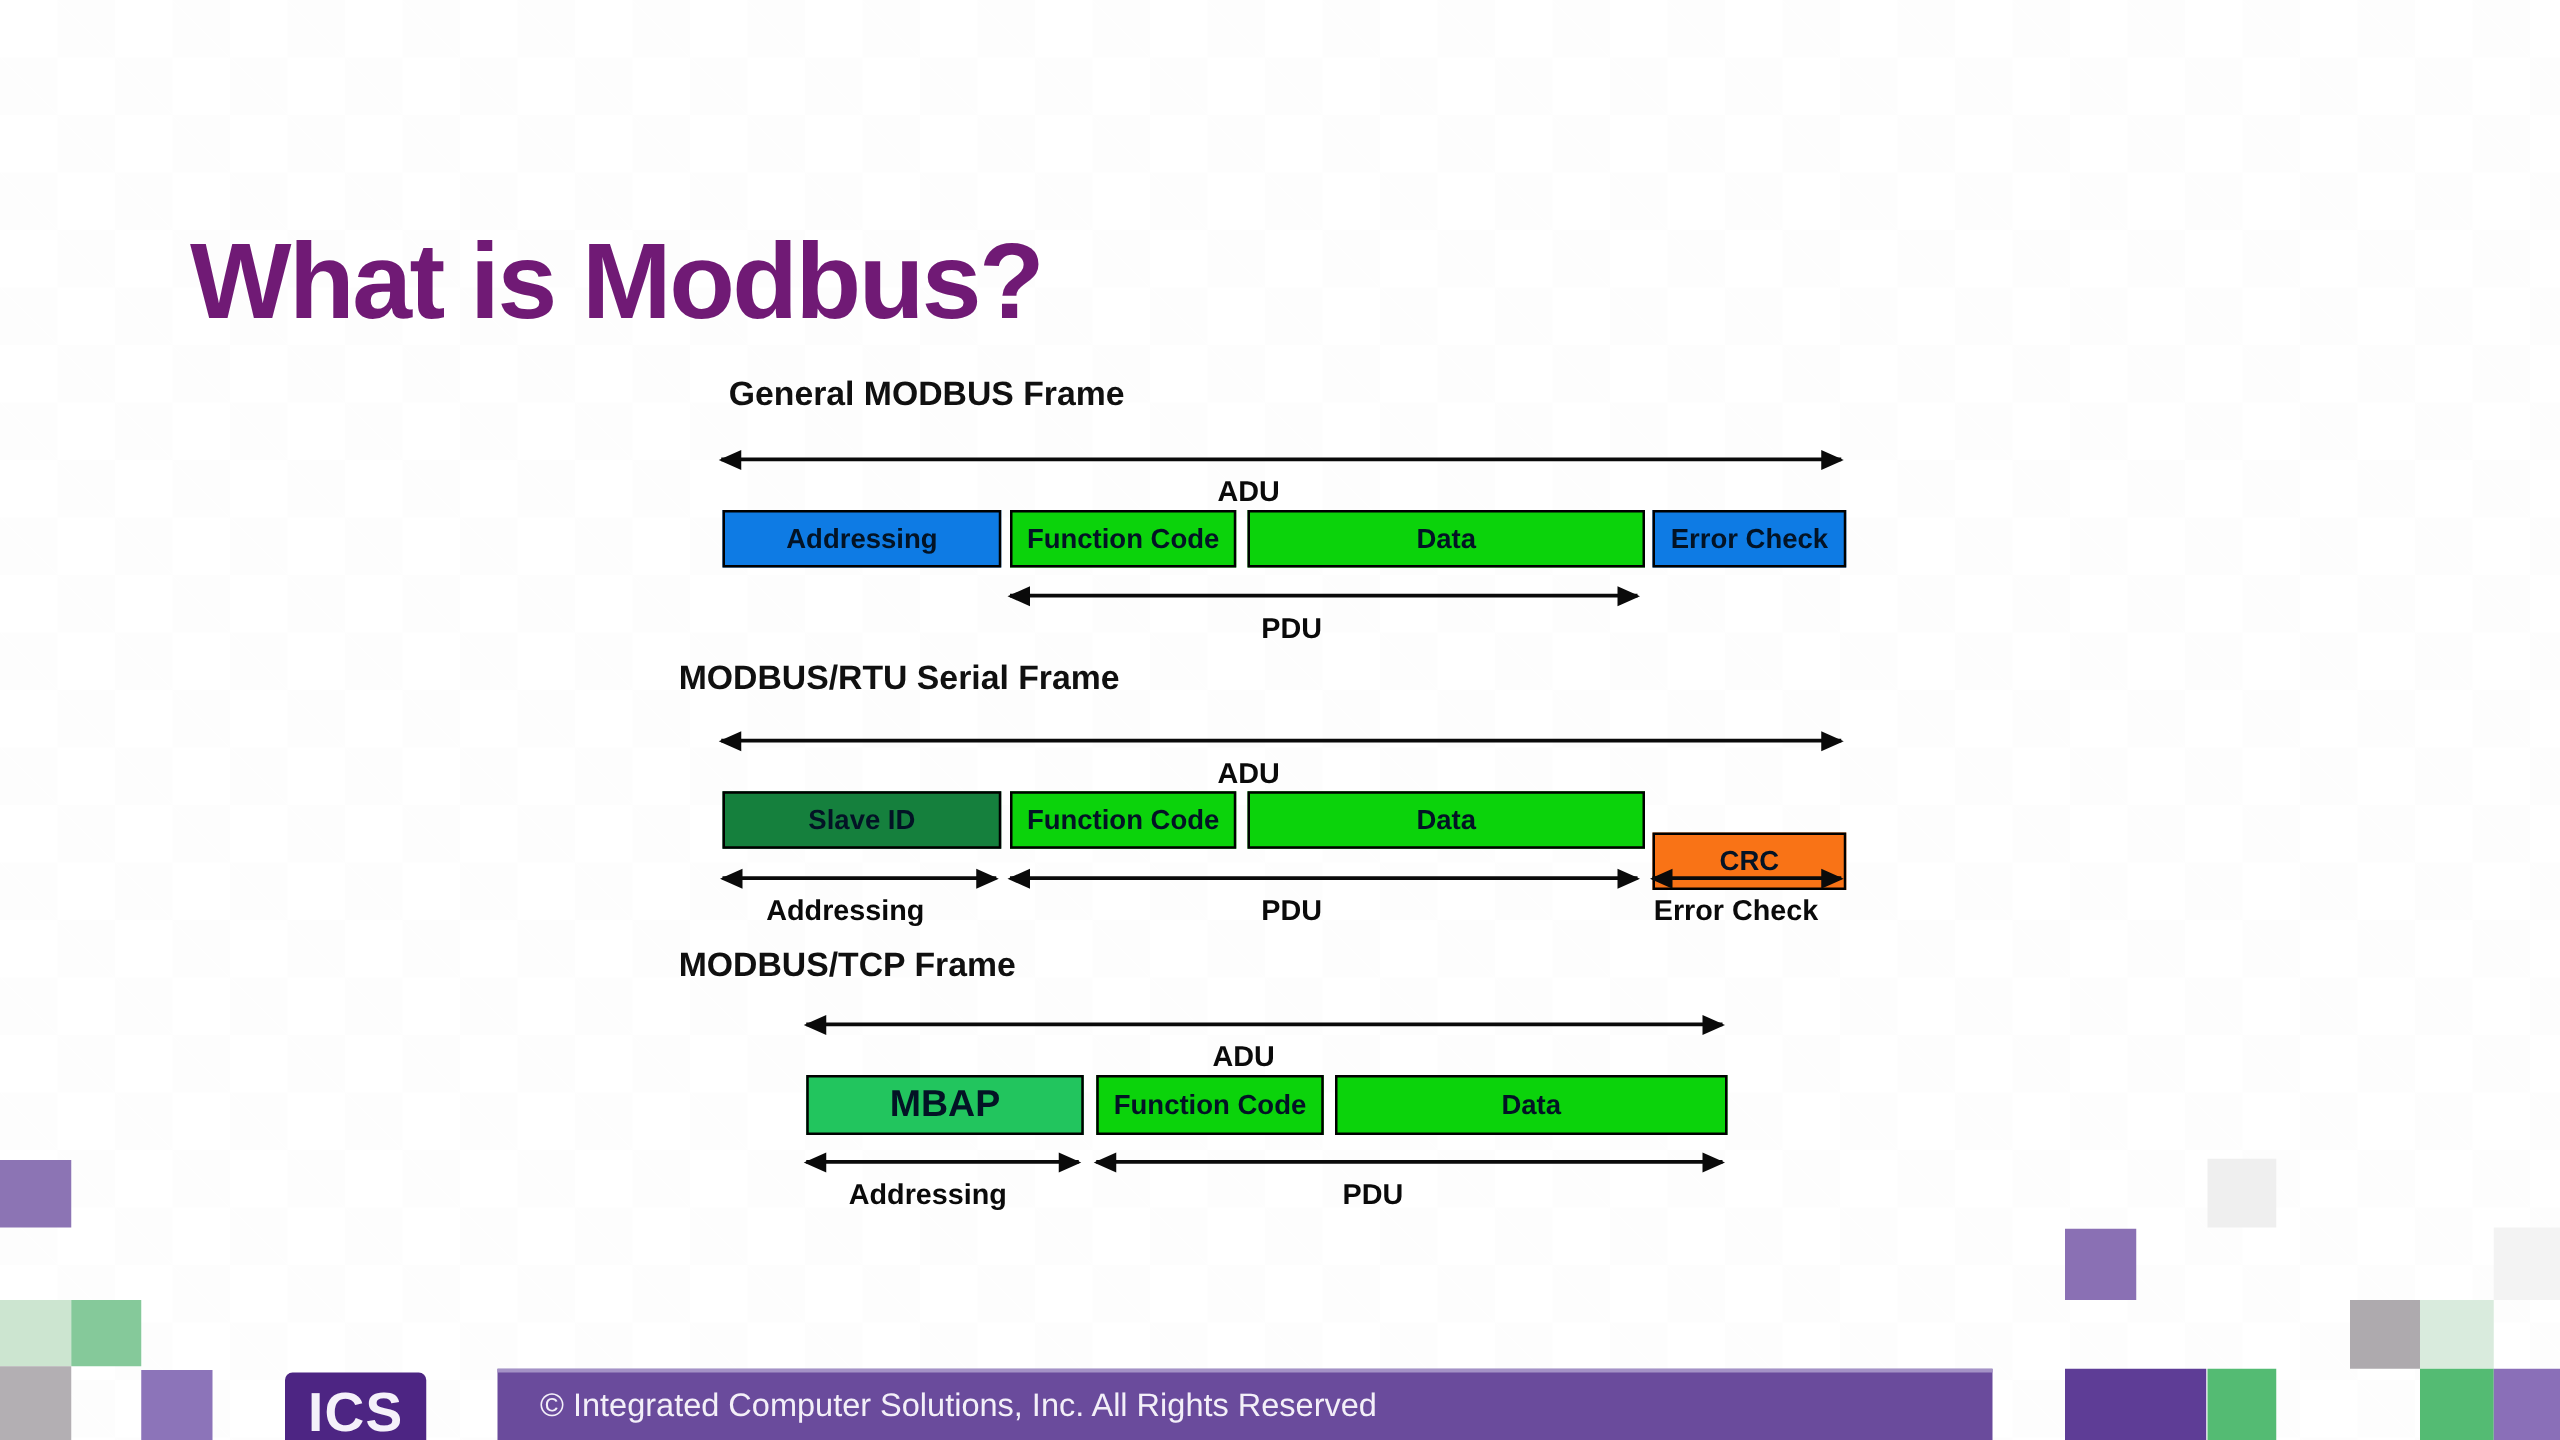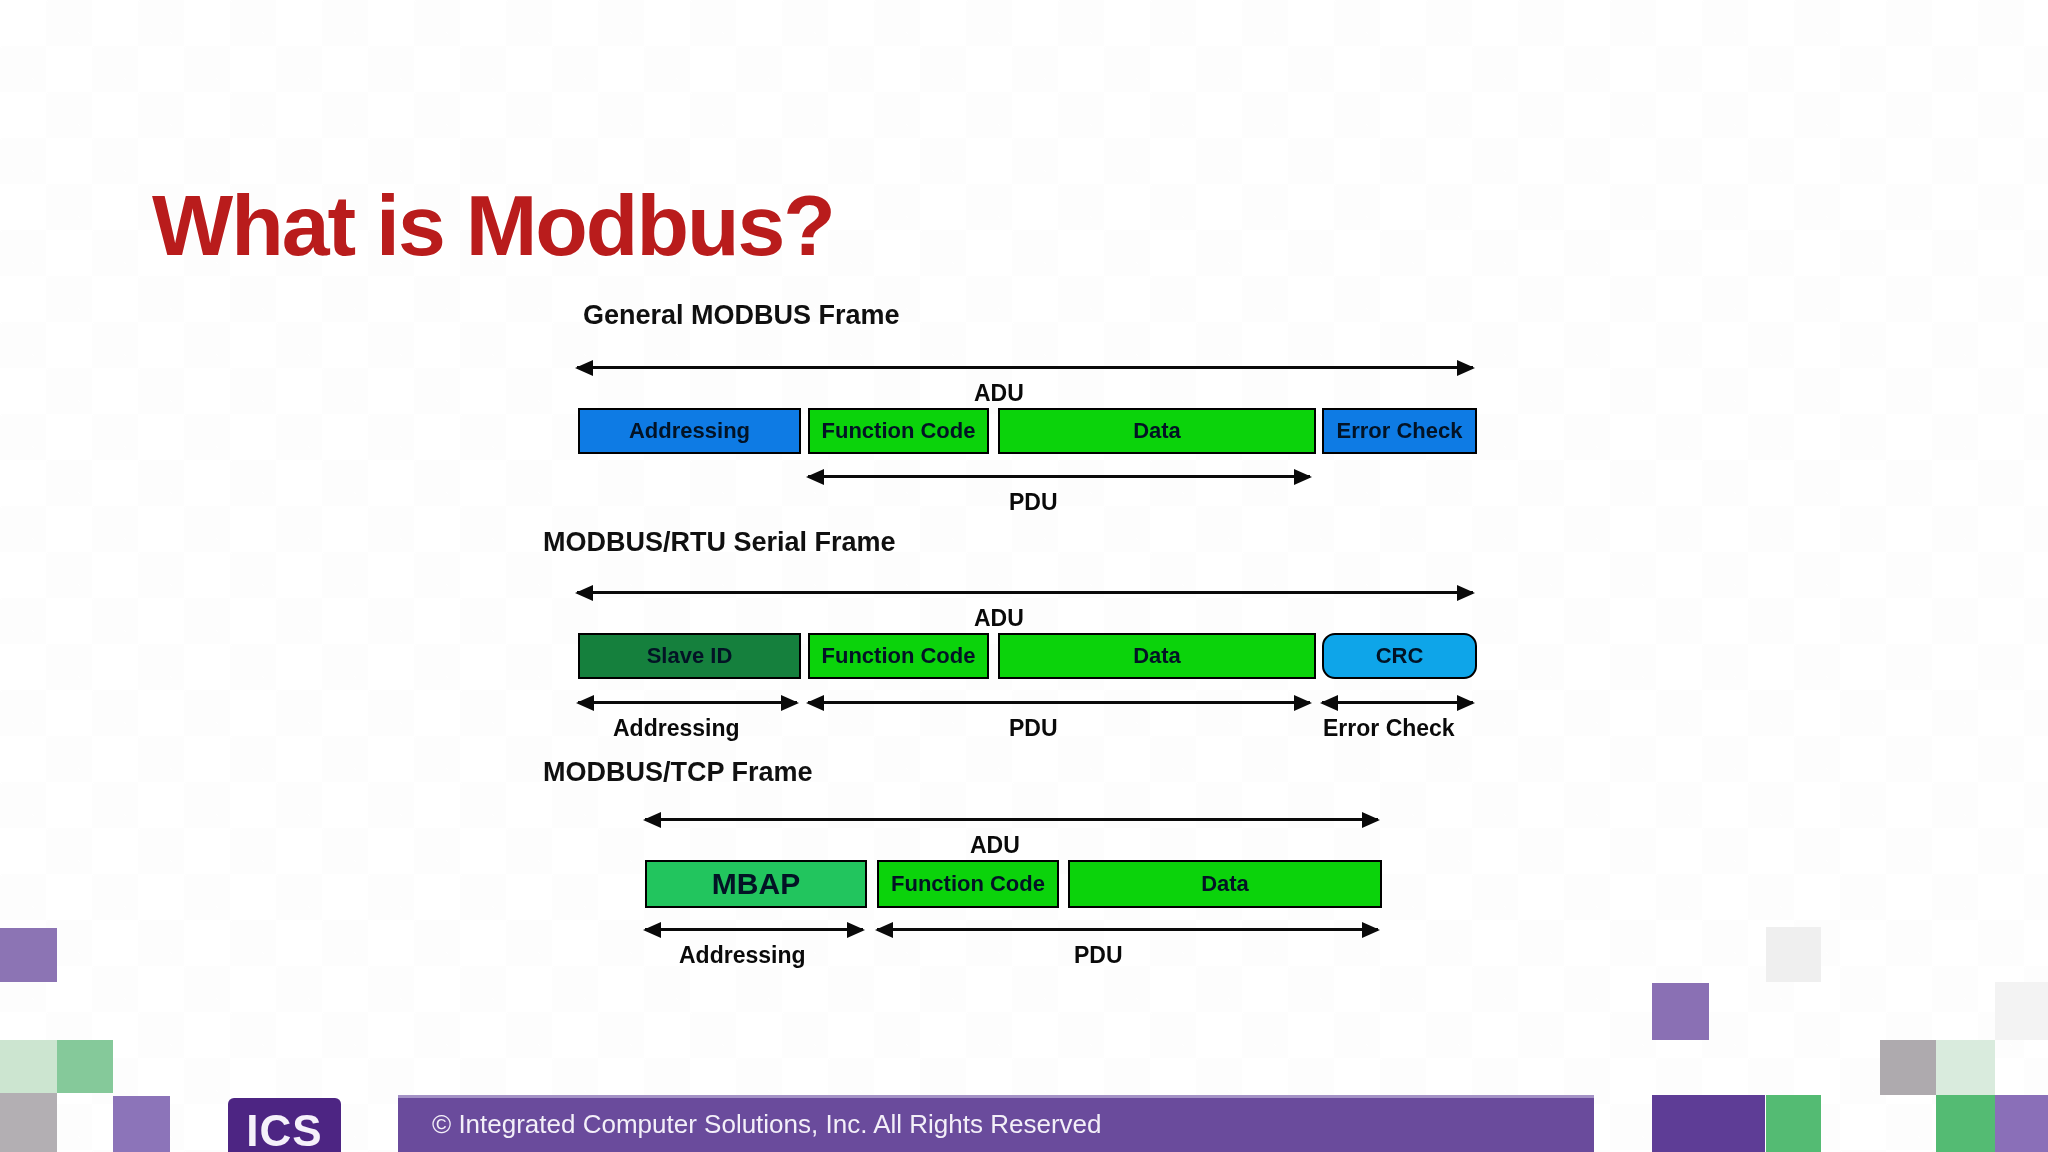--- a/index.html
+++ b/index.html
@@ -52,21 +52,21 @@
   }
   .copyright-text{
     position:absolute;left:34px;top:0;height:58px;line-height:52px;
     color:#F3EFF8;font-size:26px;white-space:nowrap;
   }
   .sq{position:absolute;}
 </style>
 </head>
 <body>
 
-<h1 class="slide-title" style="color: #b91c1c;">What is Modbus?</h1>
+<h1 class="slide-title" style="color: #701a75;">What is Modbus?</h1>
 
 <div>
   <div class="dtitle" style="left:543px;top:300px;margin-left:40px;">General MODBUS Frame</div>
 
   <div class="arrow" style="left:577px;top:366px;width:896px;"></div>
   <div class="alabel" style="left:974px;top:380px;width:100px;">ADU</div>
 
   <div class="fbox" style="left: 578px; top: 408px; width: 219px; background-color: rgb(14, 123, 228);">Addressing</div>
   <div class="fbox" style="left: 808px; top: 408px; width: 177px; background-color: rgb(11, 211, 11);">Function Code</div>
   <div class="fbox" style="left: 998px; top: 408px; width: 314px; background-color: rgb(11, 211, 11);">Data</div>
@@ -78,21 +78,21 @@
 
 <div>
   <div class="dtitle" style="left:543px;top:527px;">MODBUS/RTU Serial Frame</div>
 
   <div class="arrow" style="left:577px;top:591px;width:896px;"></div>
   <div class="alabel" style="left:974px;top:605px;width:100px;">ADU</div>
 
   <div class="fbox" style="left: 578px; top: 633px; width: 219px; background-color: #15803d;">Slave ID</div>
   <div class="fbox" style="left: 808px; top: 633px; width: 177px; background-color: rgb(11, 211, 11);">Function Code</div>
   <div class="fbox" style="left: 998px; top: 633px; width: 314px; background-color: rgb(11, 211, 11);">Data</div>
-  <div class="fbox" style="left: 1322px; top: 633px; width: 151px; background-color: #0ea5e9; border-radius: 13px;">CRC</div>
+  <div class="fbox" style="left: 1322px; top: 666px; width: 151px; background-color: #f97316;">CRC</div>
 
   <div class="arrow" style="left:578px;top:701px;width:219px;"></div>
   <div class="arrow" style="left:808px;top:701px;width:502px;"></div>
   <div class="arrow" style="left:1322px;top:701px;width:151px;"></div>
 
   <div class="alabel" style="left:613px;top:715px;width:150px;">Addressing</div>
   <div class="alabel" style="left:1009px;top:715px;width:76px;">PDU</div>
   <div class="alabel" style="left:1323px;top:715px;width:150px;">Error Check</div>
 </div>
 

